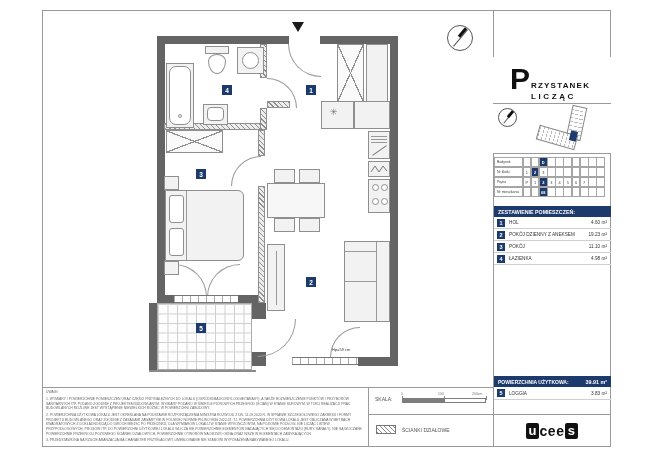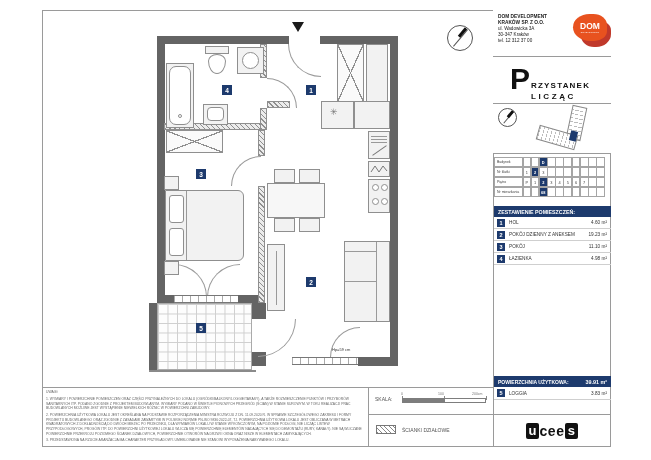--- a/index.html
+++ b/index.html
@@ -161,34 +161,20 @@
     <div class="badge" style="left:196px;top:323px;">5</div>
 
     <div class="circ" style="left:447px;top:25px;width:26px;height:26px;border-color:#555;">
       <div class="abs" style="left:11.5px;top:1px;width:1px;height:22px;background:#555;transform:rotate(40deg);"></div>
       <div class="abs" style="left:13px;top:1px;width:3px;height:11px;background:#111;transform:rotate(40deg);"></div>
     </div>
   </div>
 
   <div class="vline" style="left:493px;top:10px;width:1px;height:437px;"></div>
 
-  <div class="sec" style="top:10px;height:47px;border-bottom:1px solid #9a9a9a;">
-    <div class="company" style="position:absolute;left:5px;top:4px;width:74px;">
-      <b>DOM DEVELOPMENT</b><br>
-      <b>KRAKÓW SP. Z O.O.</b><br>
-      <span>ul. Wadowicka 3A</span><br>
-      <span>30-347 Kraków</span><br>
-      <span>tel. 12 312 37 00</span>
-    </div>
-    <div class="abs" style="left:84px;top:6px;width:30px;height:26px;background:var(--logo-red);border-radius:62% 40% 55% 48%;transform:translate(4px,5px);"></div>
-    <div class="abs" style="left:80px;top:4px;width:34px;height:27px;background:var(--logo-orange);border-radius:55% 45% 42% 58%;">
-      <div style="text-align:center;color:#fff;font-weight:bold;font-size:8.5px;margin-top:8px;line-height:1;">DOM</div>
-      <div style="text-align:center;color:#fff;font-size:2px;letter-spacing:.3px;">DEVELOPMENT</div>
-    </div>
-  </div>
 
   <div class="sec" style="top:57px;height:47px;border-bottom:1px solid #9a9a9a;">
     <div class="abs" style="left:17px;top:9px;display:flex;">
       <div style="font-size:30px;font-weight:bold;color:#111;line-height:.85;">P</div>
       <div style="margin-left:1px;margin-top:15px;">
         <div style="font-size:8px;font-weight:bold;color:#111;letter-spacing:1.2px;">RZYSTANEK</div>
         <div style="font-size:8px;font-weight:bold;color:#111;letter-spacing:2.6px;margin-top:2px;">LICZĄC</div>
       </div>
     </div>
   </div>

